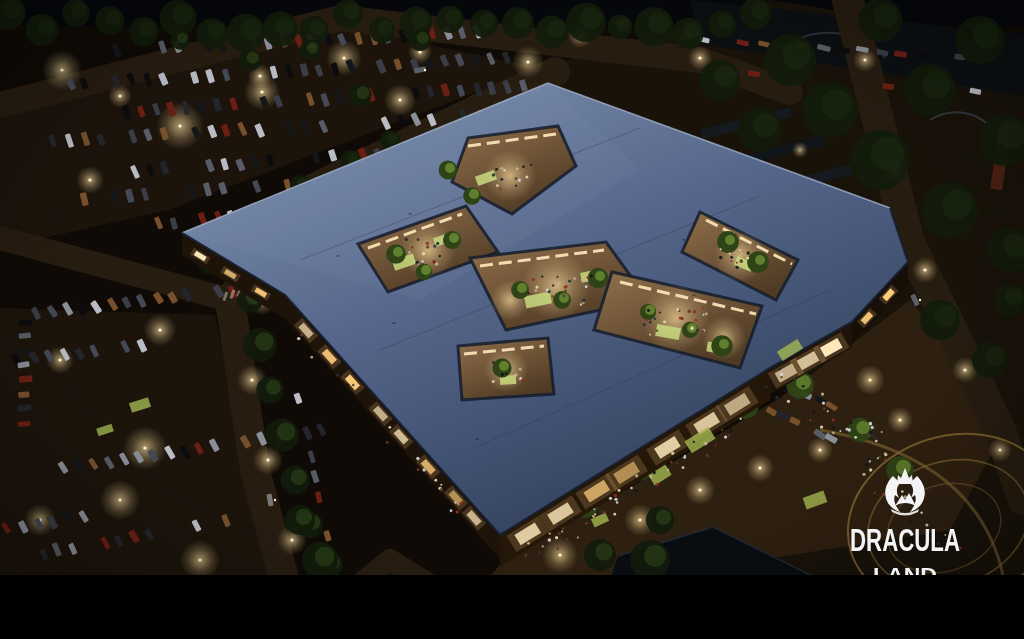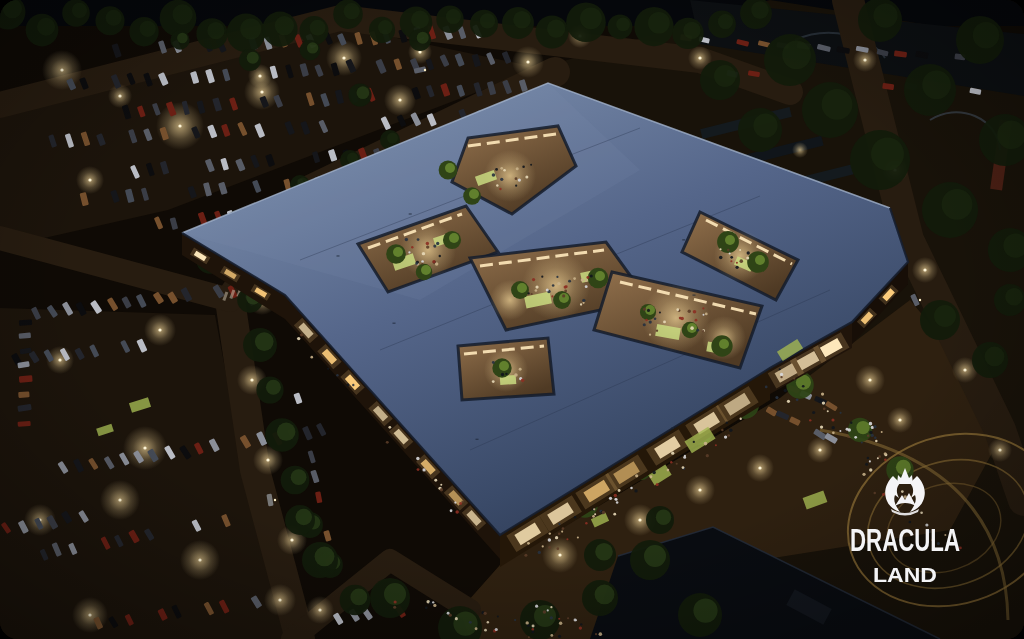--- a/index.html
+++ b/index.html
@@ -1,17 +1,17 @@
 <!DOCTYPE html>
 <html style="--pal-night-base: #0f0a05; --pal-sky: #05070b; --pal-tree-dark: #121b0b; --pal-tree-lit: #3c5520; --pal-roof-light: #8295b2; --pal-roof-mid: #55668a; --pal-roof-dark: #2b374f; --pal-roof-edge: #a3b3cc; --pal-court-floor: #7c5d3e; --pal-court-glow: #ffd98f; --pal-window-glow: #ffcf7d; --pal-storefront: #ffe9bc; --pal-lawn: #a3b751; --pal-lawn-lit: #c9db80; --pal-asphalt: #1c140b; --pal-asphalt-lit: #3c2c17; --pal-road: #271c10; --pal-wall: #1e1309; --pal-plaza: #2e2010; --pal-adjacent-roof: #090c11; --pal-coaster: #8d6f36; --pal-light-warm: #ffe2a2; --pal-white: #f4f4f6;"><head>
 <meta charset="utf-8">
 <style>
   html,body{margin:0;padding:0;background:#000;}
-  .stage{position:relative;width:1024px;height:639px;overflow:hidden;background:var(--pal-night-base,#0f0a05);
-         font-family:"Liberation Sans", sans-serif;border-radius:18px;}
+  .stage{position:relative;width:1024px;height:575px;overflow:hidden;background:var(--pal-night-base,#0f0a05);
+         font-family:"Liberation Sans", sans-serif;}
   svg{display:block}
   .brand-text{font-family:"Liberation Sans",sans-serif;font-weight:bold;fill:var(--pal-white,#f4f4f6);}
 </style>
 </head>
 <body>
 
 <div class="stage">
 <svg id="scene" width="1024" height="639" viewBox="0 0 1024 639">
   <defs>
     <radialGradient id="glowG">

